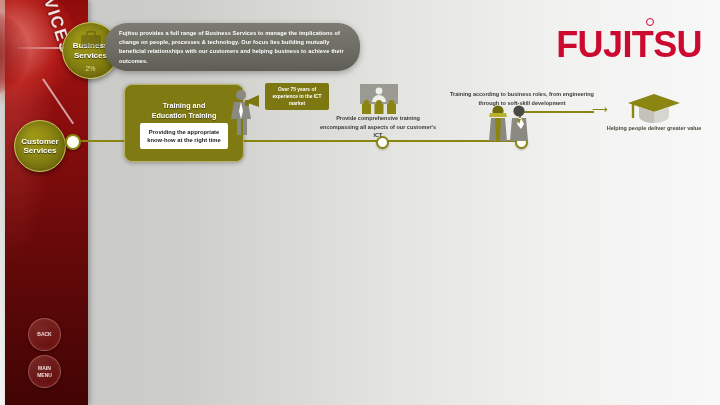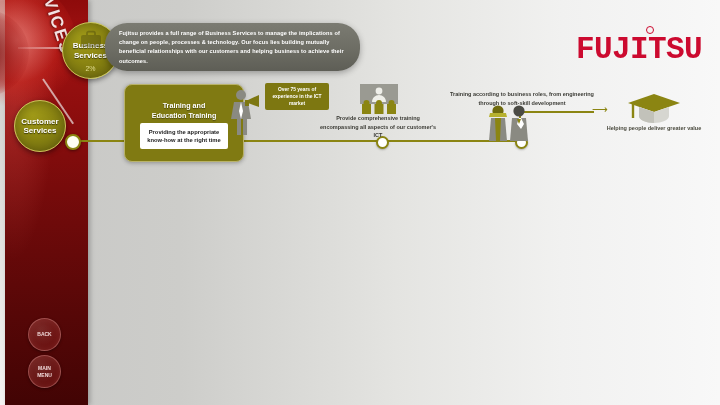--- a/index.html
+++ b/index.html
@@ -46,21 +46,21 @@
   .circle{
     position:absolute;border-radius:50%;
     background:radial-gradient(circle at 35% 28%, #a09a18 0%, #8b8512 45%, #6f6b0e 100%);
     border:1px solid #c8c45a;
     box-shadow:0 2px 5px rgba(0,0,0,.45), inset 0 0 12px rgba(0,0,0,.25);
     display:flex;flex-direction:column;align-items:center;justify-content:center;
     color:#fff;text-align:center;line-height:1.15;
   }
   .circle .c-label{font-size:8px;font-weight:bold;text-shadow:0 1px 1px rgba(0,0,0,.6);}
   #c-business{left:62px;top:22px;width:55px;height:55px;}
-  #c-customer{left:14px;top:100px;width:50px;height:50px;align-items:center;}
+  #c-customer{left:14px;top:120px;width:50px;height:50px;align-items:center;}
   .briefcase-bg{
     position:absolute;left:50%;top:7px;transform:translateX(-50%);
     opacity:.30;
   }
   .pct{position:absolute;left:50%;bottom:5px;transform:translateX(-50%);
     font-size:7px;color:#efe9a0;opacity:.85;}
 
   
   .conn{position:absolute;background:#d9c9c9;height:2px;transform-origin:0 50%;opacity:.75;}
   #conn-a{left:18px;top:47px;width:48px;background:linear-gradient(90deg,rgba(255,230,230,.15),#f0dcdc);}
@@ -124,23 +124,23 @@
   }
   .arrow-r{
     position:absolute;color:#8b8512;font-size:11px;line-height:1;
   }
 
   
   .people{position:absolute;}
 
   
   .logo{
-    position:absolute;right:18px;top:32px;
-    color:#cc0a2f;font-size:31px;font-weight:bold;letter-spacing:-0.6px;
-    font-family:Liberation Mono, monospace;
+    position:absolute;right:18px;top:24px;
+    color:#cc0a2f;font-size:36px;font-weight:bold;letter-spacing:-0.6px;
+    font-family:Liberation Sans, sans-serif;
   }
   .logo .dot{
     position:absolute;right:48px;top:-6px;width:6px;height:6px;border-radius:50%;
     border:1.6px solid #cc0a2f;background:transparent;
   }
 
   
   .navbtn{
     position:absolute;width:31px;height:31px;border-radius:50%;
     background:radial-gradient(circle at 38% 32%, rgba(255,160,150,.22), rgba(120,8,8,.55));

